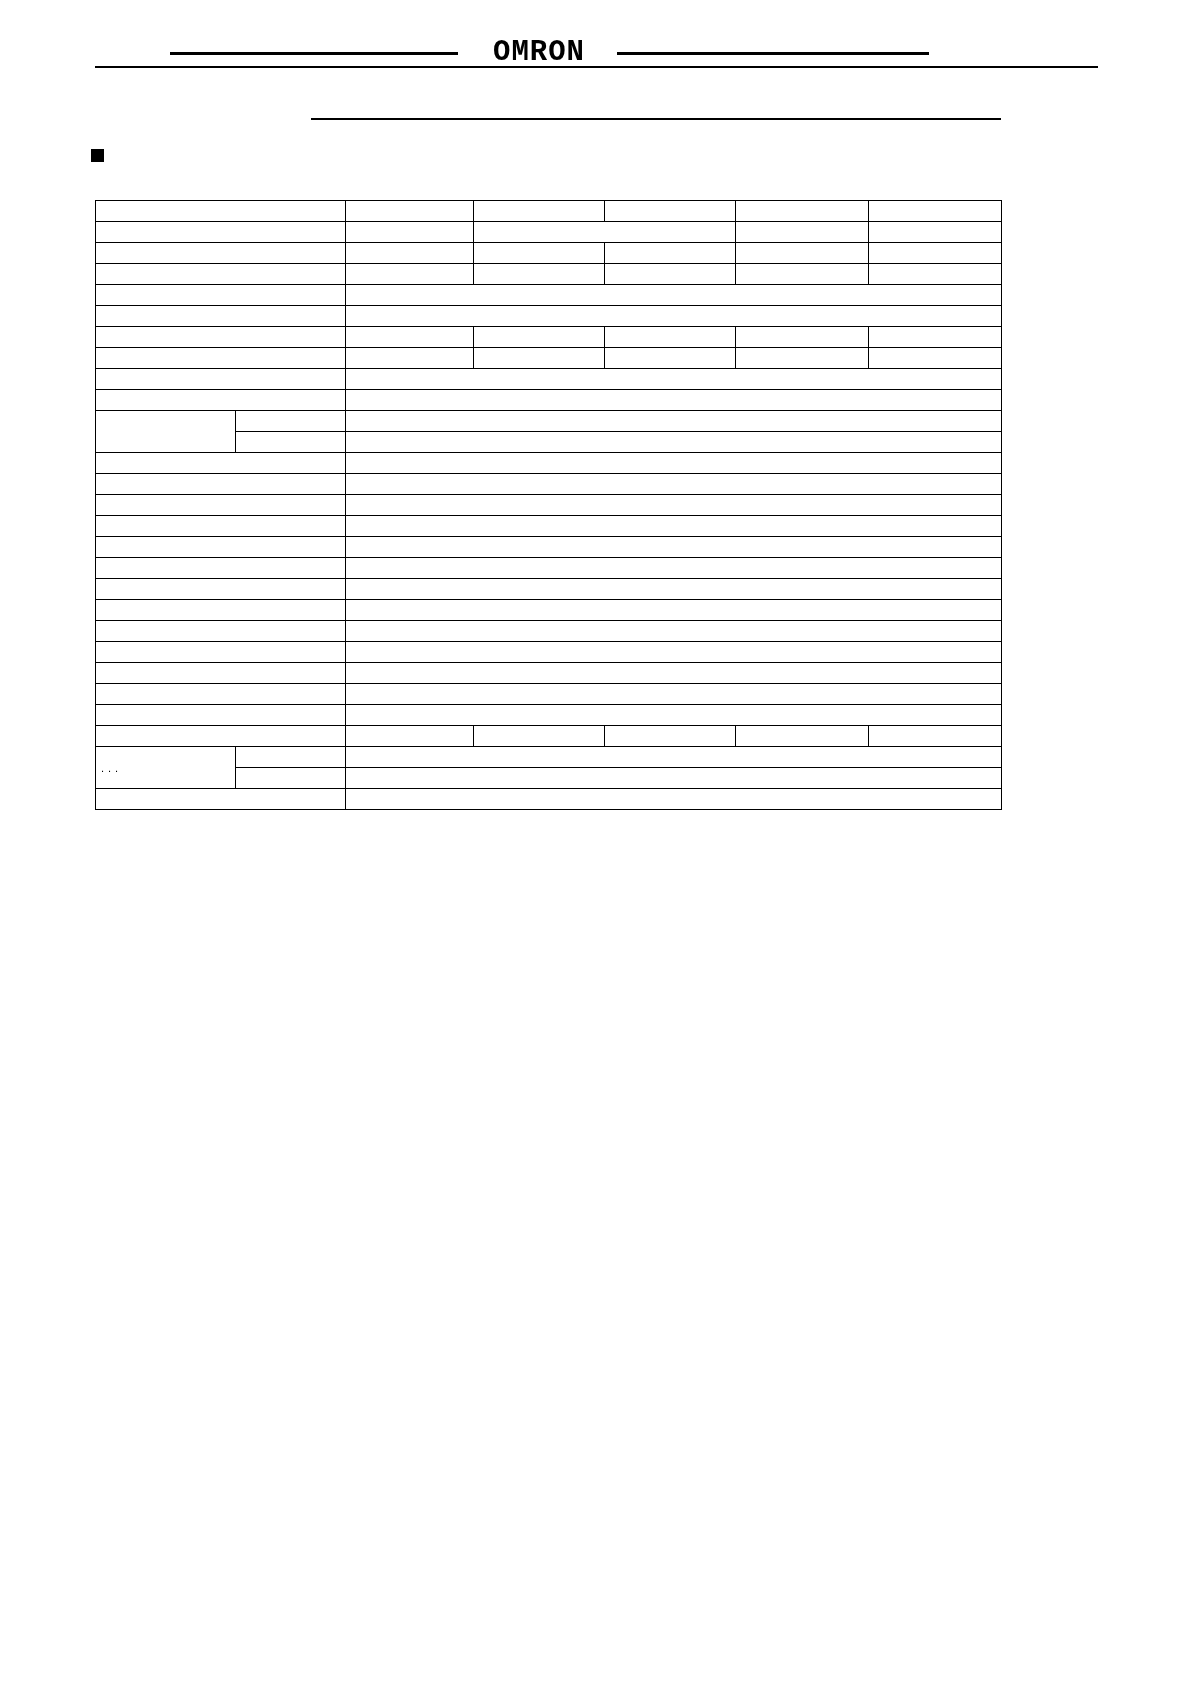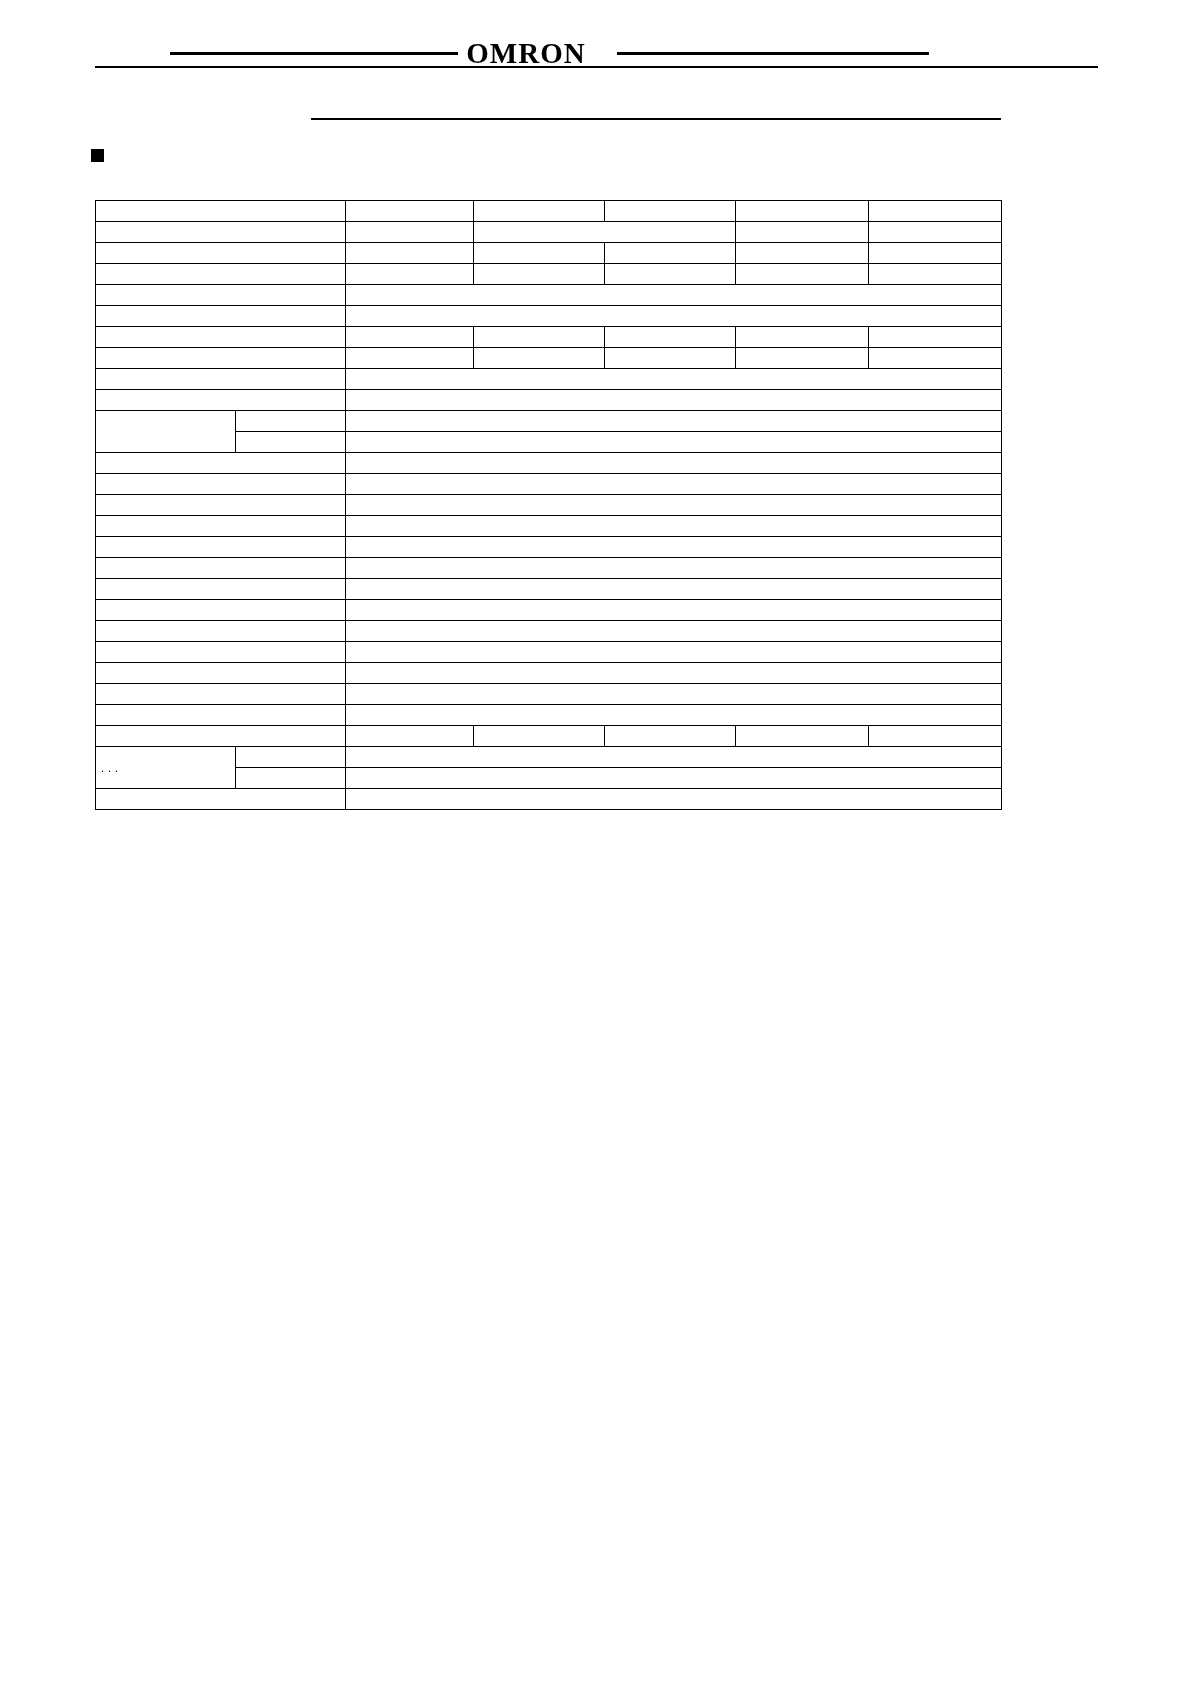--- a/index.html
+++ b/index.html
@@ -34,25 +34,25 @@
   .header-rule-right {
     position: absolute;
     left: 617px;
     top: 52px;
     width: 312px;
     height: 3px;
     background: #000;
   }
   .brand {
     position: absolute;
-    left: 453px;
+    left: 466px;
     top: 36px;
     width: 146px;
     text-align: center;
-    font-family: Liberation Serif, serif;
+    font-family: Liberation Mono, monospace;
     font-weight: bold;
     font-size: 29px;
     letter-spacing: 1px;
     line-height: 34px;
   }
   .header-bottom-rule {
     position: absolute;
     left: 95px;
     top: 66px;
     width: 1003px;

